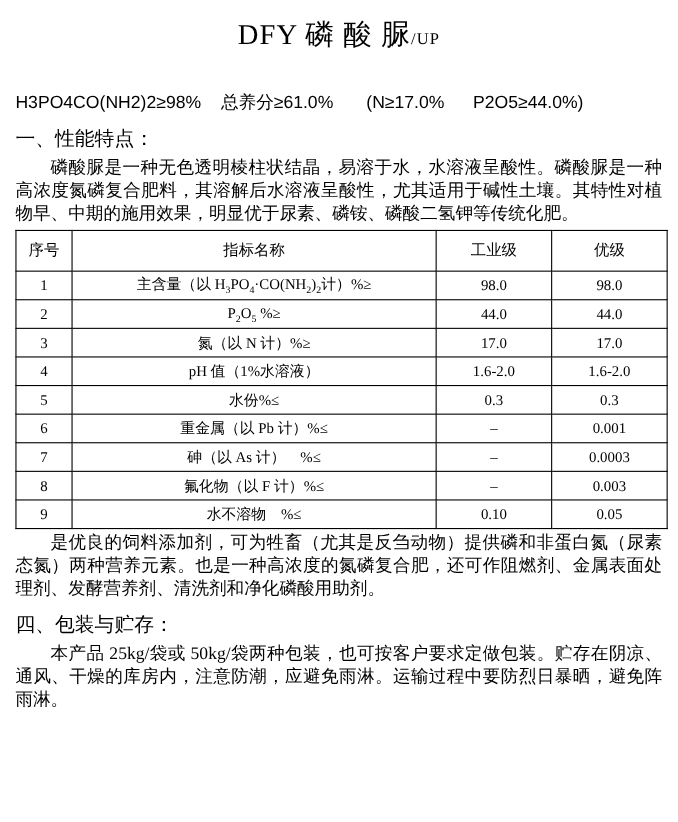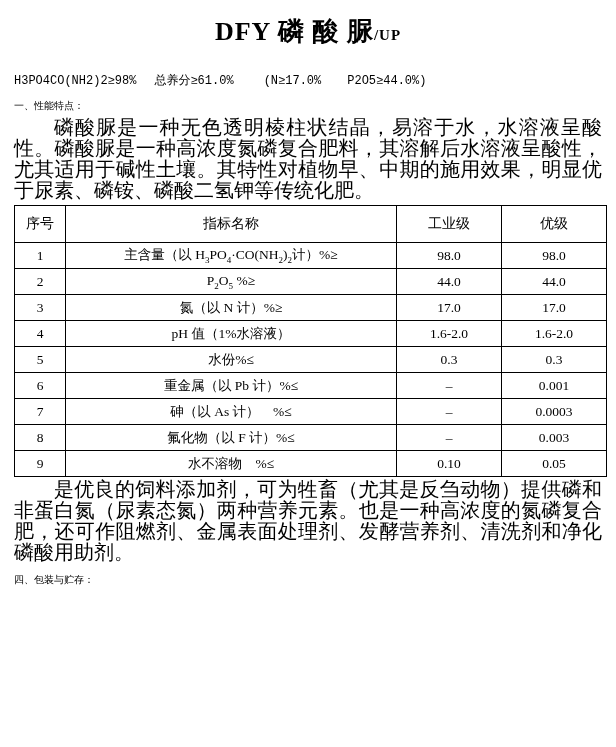--- a/index.html
+++ b/index.html
@@ -21,43 +21,42 @@
     box-sizing: border-box;
     padding: 6px 14px 0 14px;
   }
   .title {
     text-align: center;
     font-size: 26px;
     letter-spacing: 1px;
     margin-top: 8px;
     margin-bottom: 2px;
     font-family: "Liberation Serif", "DejaVu Serif", serif;
-    font-weight: bold;
   }
   .title .up {
     font-size: 15px;
     vertical-align: baseline;
   }
   .formula-line {
-    font-size: 12px;
-    margin-top: 23px;
+    font-size: 16px;
+    margin-top: 34px;
     margin-bottom: 10px;
     letter-spacing: 0px;
     white-space: nowrap;
-    font-family: Liberation Mono, monospace;
+    font-family: Liberation Sans, sans-serif;
   }
   .formula-line .gap1 { display:inline-block; width: 18px; }
   .formula-line .gap2 { display:inline-block; width: 30px; }
   .formula-line .gap3 { display:inline-block; width: 26px; }
   .section-head {
-    font-size: 10px;
+    font-size: 18px;
     margin: 10px 0 4px 0;
   }
   .para {
-    font-size: 20px;
+    font-size: 16px;
     line-height: 21px;
     text-indent: 2em;
     margin: 0 0 2px 0;
     text-align: justify;
   }
 
   table.spec {
     border-collapse: collapse;
     width: 588px;
     margin: 4px 0 2px 0;
@@ -168,14 +167,15 @@
           <td class="c-name"><span class="nm">水不溶物　%≤</span></td>
           <td class="c-ind">0.10</td>
           <td class="c-sup">0.05</td>
         </tr>
       </tbody>
   </table>
 
   <div class="para">是优良的饲料添加剂，可为牲畜（尤其是反刍动物）提供磷和非蛋白氮（尿素态氮）两种营养元素。也是一种高浓度的氮磷复合肥，还可作阻燃剂、金属表面处理剂、发酵营养剂、清洗剂和净化磷酸用助剂。</div>
 
   <div class="section-head">四、包装与贮存：</div>
+  <div class="para">本产品 25kg/袋或 50kg/袋两种包装，也可按客户要求定做包装。贮存在阴凉、通风、干燥的库房内，注意防潮，应避免雨淋。运输过程中要防烈日暴晒，避免阵雨淋。</div>
 
 </div>
 
 </body></html>

